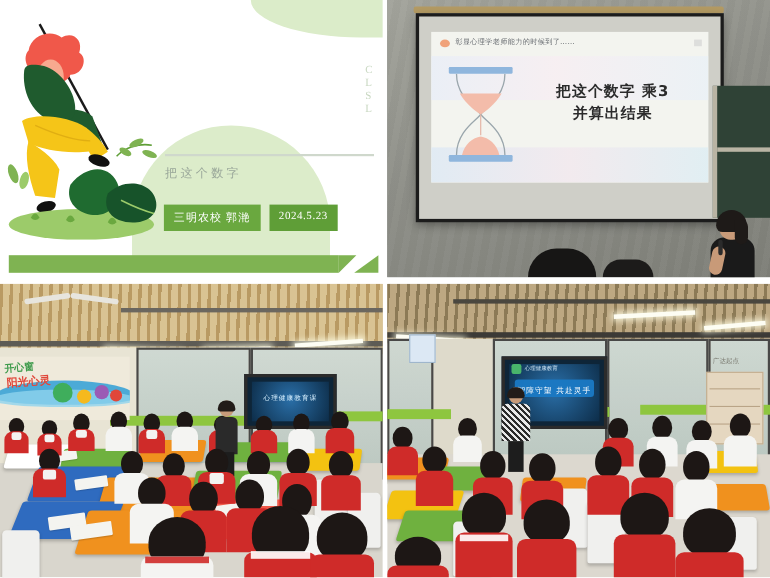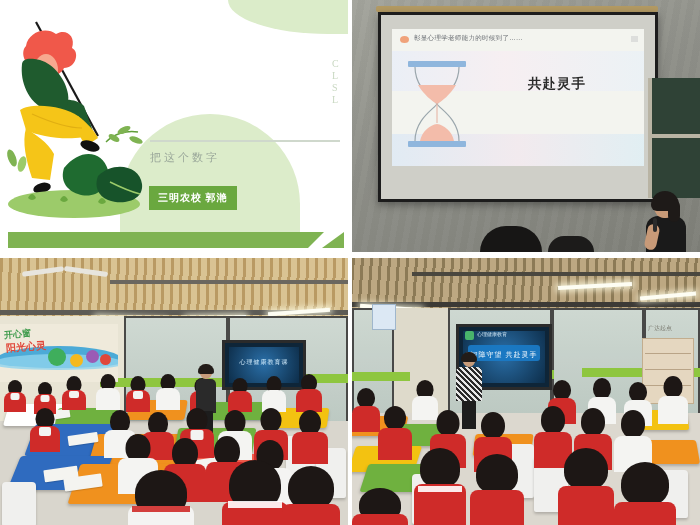--- a/index.html
+++ b/index.html
@@ -28,21 +28,21 @@
   .illus{position:absolute;left:2px;top:18px;width:145px;height:200px;}
   .title-block{position:absolute;left:150px;top:36px;width:195px;}
   .t-line{font-size:34px;line-height:42px;color:#2f6b2a;letter-spacing:2px;
      font-family:"Liberation Serif","DejaVu Serif",serif;white-space:nowrap;}
   .t-line.two{font-size:33px;}
   .vert-letters{position:absolute;left:332px;top:58px;color:#c9d8c2;font-size:10px;
      line-height:12px;font-family:"Liberation Serif",serif;}
   .rule{position:absolute;left:150px;top:140px;width:190px;height:2px;background:#cfd8cc;}
   .subtitle{position:absolute;left:150px;top:150px;font-size:11px;color:#9aa79a;letter-spacing:3px;
      font-family:"Liberation Serif","DejaVu Serif",serif;}
-  .tagrow{position:absolute;left:149px;top:186px;display:flex;gap:8px;font-weight:bold;}
+  .tagrow{position:absolute;left:149px;top:186px;display:flex;gap:8px;}
   .tag{background:#6aa83f;color:#ffffff;font-size:10px;padding:5px 9px;letter-spacing:1px;
      font-family:"Liberation Serif","DejaVu Serif",serif;white-space:nowrap;}
   .tag.date{background:#5f9e37;letter-spacing:.5px;}
 
   
   .wall{position:absolute;inset:0;background:linear-gradient(160deg,#a3a49c 0%,#8f9089 45%,#7e7f78 100%);}
   .wallgrain{position:absolute;inset:0;opacity:.35;
      background:repeating-linear-gradient(100deg,rgba(255,255,255,.06) 0 6px,rgba(0,0,0,.05) 6px 13px);}
   .rail{position:absolute;left:24px;top:6px;width:282px;height:6px;background:#b39a63;border-radius:2px;}
   .screen-frame{position:absolute;left:26px;top:12px;width:280px;height:190px;
@@ -178,20 +178,21 @@
         <div>L</div>
         <div>S</div>
         <div>L</div>
       </div>
 
       <div class="rule"></div>
       <div class="subtitle">把这个数字</div>
 
       <div class="tagrow">
         <div class="tag">三明农校  郭滟</div>
+        <div class="tag date">2024.5.23</div>
       </div>
 
       <div class="green-bar"></div>
       <div class="green-tri"></div>
     </div>
   </div>
 
   <div class="panel p2">
     <div class="wall"></div>
     <div class="wallgrain"></div>
@@ -212,21 +213,22 @@
         <svg class="hg-body" viewBox="0 0 50 74">
           <path d="M3 0 C3 22 22 32 25 37 C28 32 47 22 47 0" stroke="#9aa6ac" stroke-width="1.2" fill="none"></path>
           <path d="M3 74 C3 52 22 42 25 37 C28 42 47 52 47 74" stroke="#9aa6ac" stroke-width="1.2" fill="none"></path>
           <path d="M6 18 C12 28 20 34 25 37 C30 34 38 28 44 18 Z" fill="#f3bcaa"></path>
           <path d="M8 74 C10 64 18 58 25 57 C32 58 40 64 42 74 Z" fill="#f3bcaa"></path>
           <line x1="25" y1="37" x2="25" y2="56" stroke="#e5b6a6" stroke-width="1.1"></line>
         </svg>
       </div>
 
       <div class="ppt-main">
-        <div>共赴灵手</div>
+        <div>把这个数字 乘3</div>
+        <div>并算出结果</div>
       </div>
     </div>
 
     <div class="blackboard">
       <div class="bb-split"></div>
     </div>
 
     <div class="head-silh"></div>
     <div class="head-silh2"></div>
 

